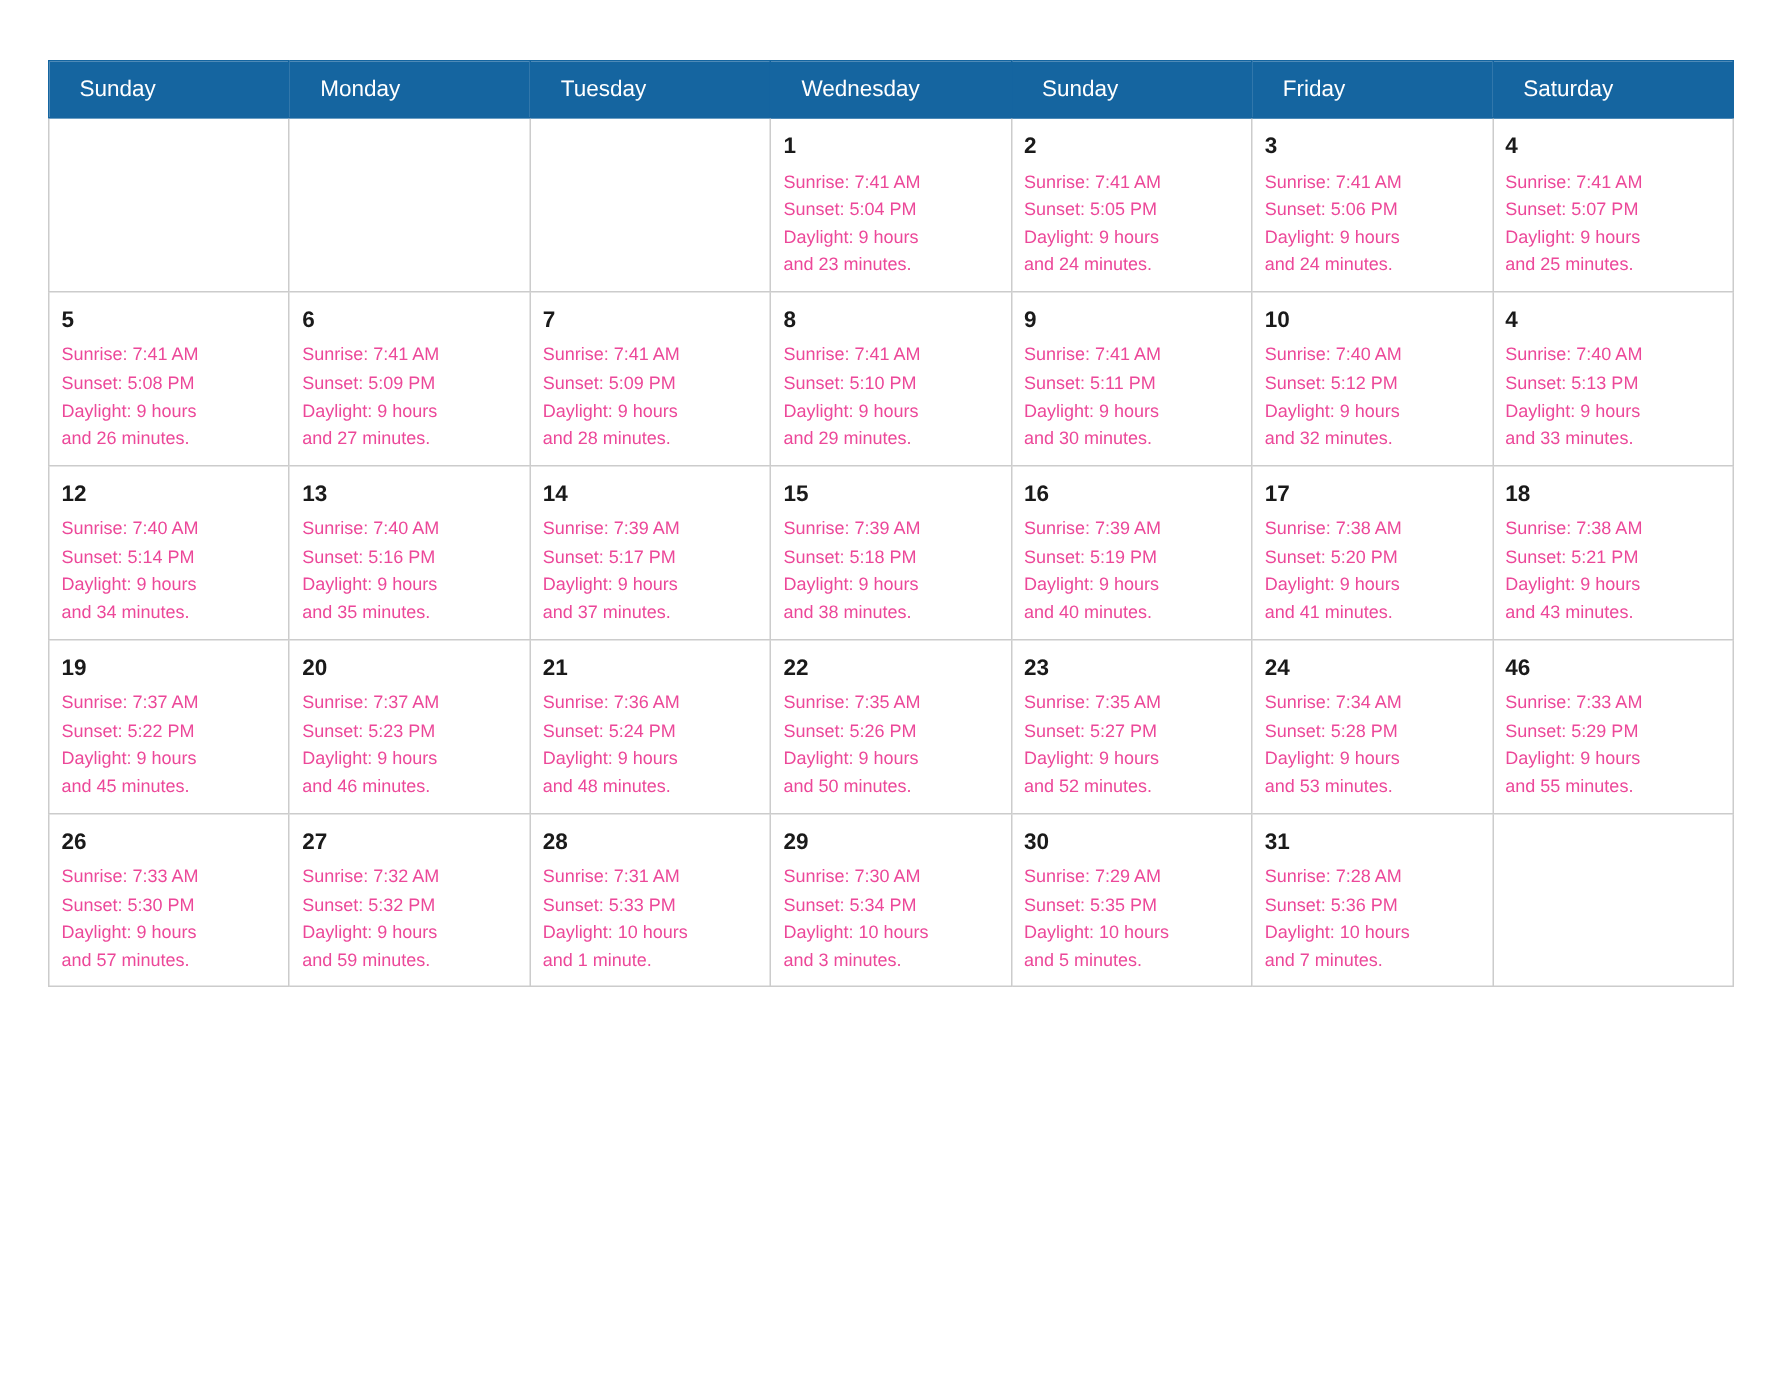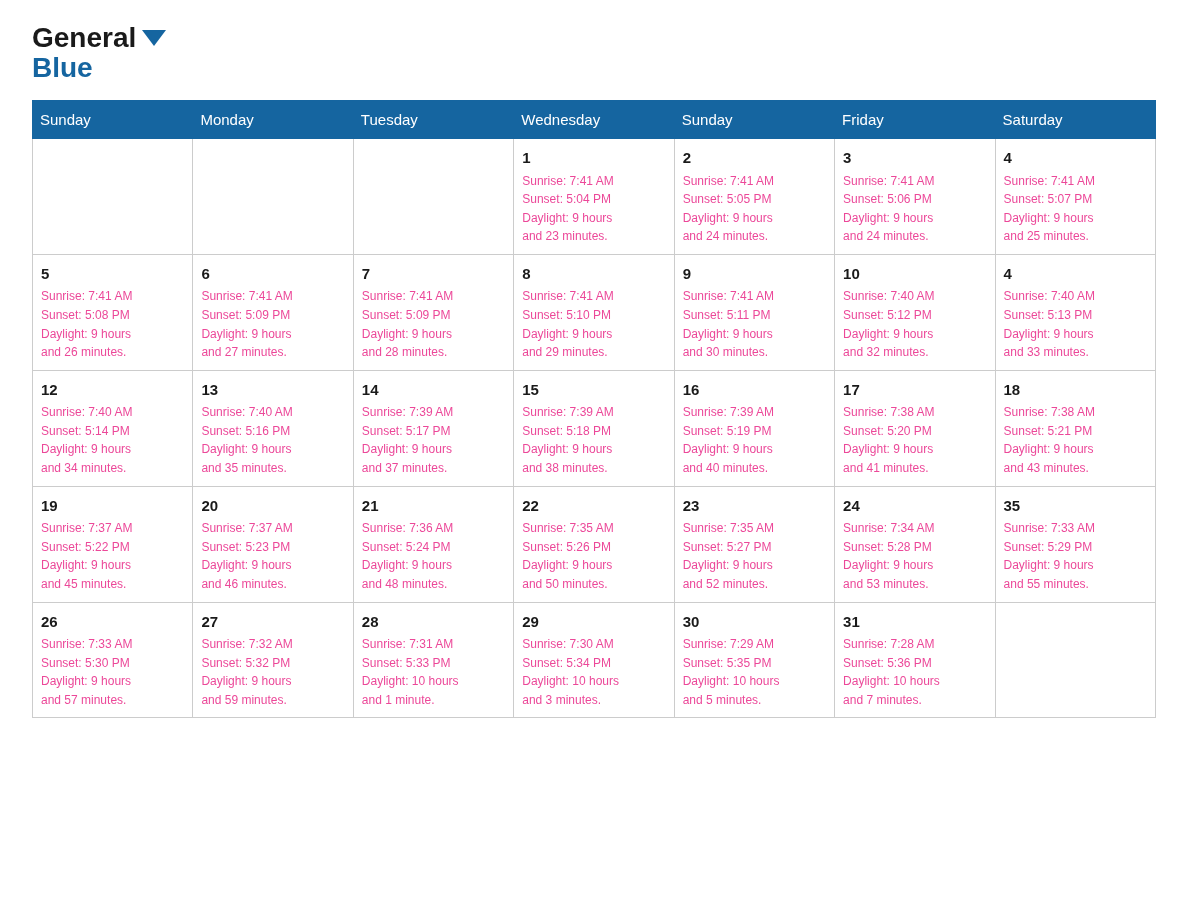--- a/index.html
+++ b/index.html
@@ -50,21 +50,21 @@
       margin-top: 4px;
     }
     .calendar {
       width: 100%;
       border-collapse: collapse;
       table-layout: fixed;
     }
     .calendar th {
       background-color: #1565a0;
       color: #fff;
-      padding: 10px 7px;
+      padding: 10px 20px;
       font-size: 15px;
       font-weight: normal;
       text-align: left;
       border: 1px solid #1565a0;
     }
     .calendar td {
       vertical-align: top;
       padding: 8px;
       border: 1px solid #ccc;
       font-size: 12.5px;
@@ -85,28 +85,20 @@
       line-height: 1.55;
     }
     .empty-cell {
       background: #fff;
     }
   </style>
 </head>
 <body>
 
 <div class="header">
-  <div class="logo">
-    <div class="logo-general">
-      <span>General</span><span style="display:inline-block;width:0;height:0;border-left:12px solid transparent;border-right:12px solid transparent;border-top:16px solid #1565a0;margin-left:6px;vertical-align:middle;margin-top:-4px;"></span>
-    </div>
-    <div class="logo-blue">
-      <span>Blue</span>
-    </div>
-  </div>
   <div class="title-section">
   </div>
 </div>
 
 <table class="calendar">
   <thead>
     <tr>
     <th>Sunday</th>
         <th>Monday</th>
         <th>Tuesday</th>
@@ -289,21 +281,21 @@
 and 52 minutes.</div>
         </td>
         <td>
           <span class="day-number">24</span>
           <div class="day-info" style="white-space: pre-line;">Sunrise: 7:34 AM
 Sunset: 5:28 PM
 Daylight: 9 hours
 and 53 minutes.</div>
         </td>
         <td>
-          <span class="day-number">35</span>
+          <span class="day-number">46</span>
           <div class="day-info" style="white-space: pre-line;">Sunrise: 7:33 AM
 Sunset: 5:29 PM
 Daylight: 9 hours
 and 55 minutes.</div>
         </td>
       </tr>
       <tr>
         <td>
           <span class="day-number">26</span>
           <div class="day-info" style="white-space: pre-line;">Sunrise: 7:33 AM

